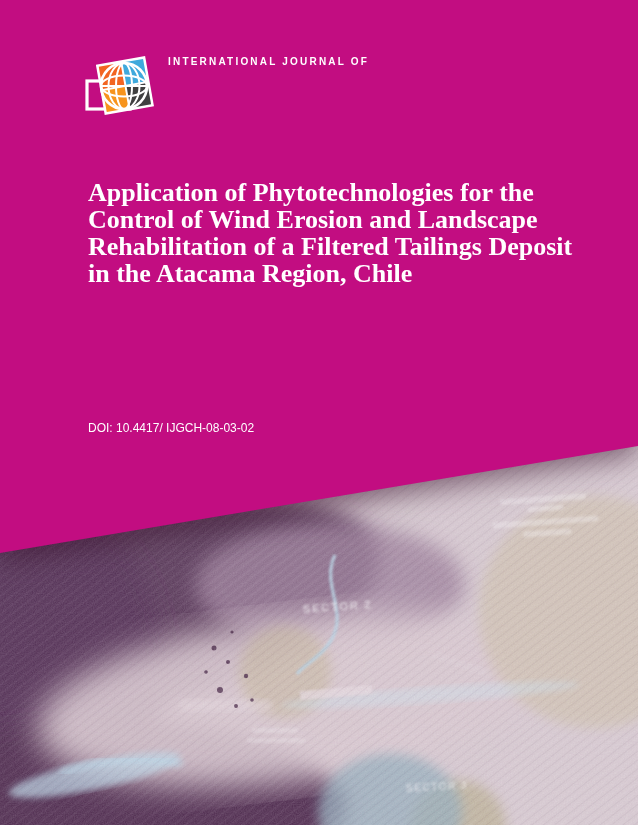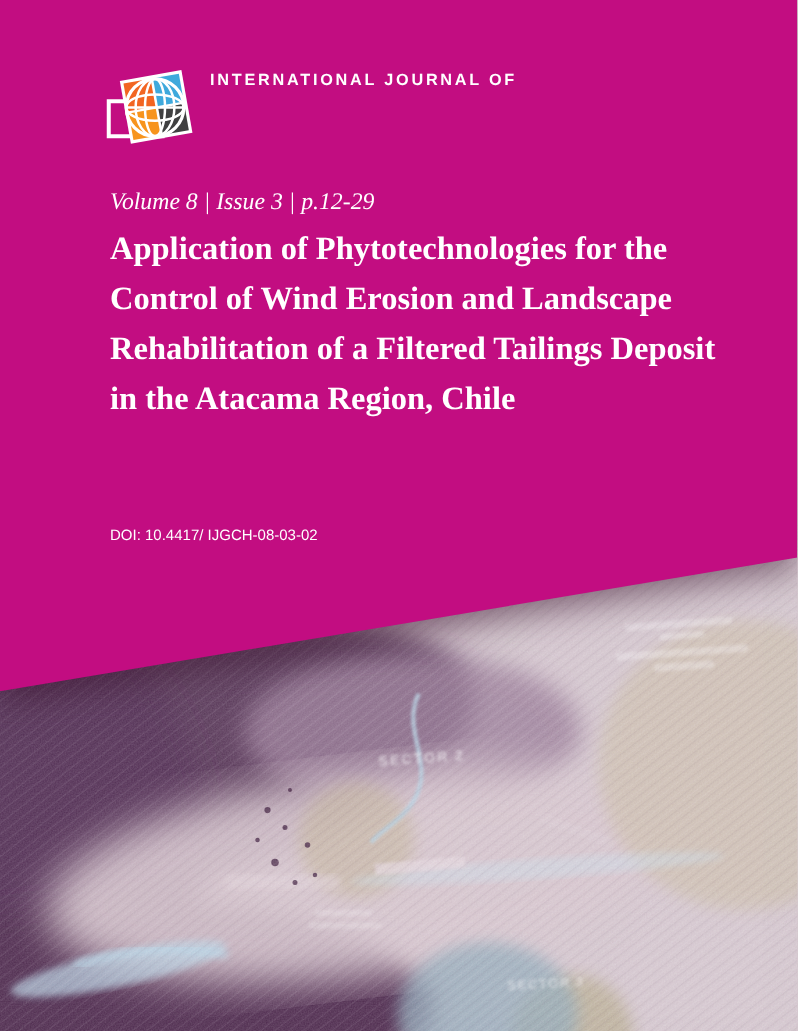--- a/index.html
+++ b/index.html
@@ -12,29 +12,29 @@
   .banner-wrap{position:absolute;left:0;top:0;width:638px;height:600px;
     filter:drop-shadow(0 9px 14px rgba(52,12,40,.55));}
   .banner{
     position:absolute;left:0;top:0;width:638px;height:600px;
     background:#c20d81;
     clip-path:polygon(0 0,638px 0,638px 446px,0 553px);
   }
   .logo-row{position:absolute;left:84px;top:50px;display:flex;align-items:flex-start;}
   .logo-mark{width:74px;height:74px;flex:0 0 auto;}
   .logo-text{margin-left:10px;padding-top:6px;color:#fff;}
-  .j-small{font-size:13px;font-weight:bold;letter-spacing:2.2px;margin:0 0 4px 0;white-space:nowrap;}
+  .j-small{font-size:10px;font-weight:bold;letter-spacing:2.2px;margin:0 0 4px 0;white-space:nowrap;}
   .j-big{font-size:20.5px;font-weight:bold;letter-spacing:.4px;line-height:21.5px;white-space:nowrap;}
   .issue-line{
     position:absolute;left:88px;top:151px;color:#fff;
     font-family:"Liberation Serif", serif;font-style:italic;font-size:19px;white-space:nowrap;
   }
   .article-title{
     position:absolute;left:88px;top:179px;width:508px;color:#fff;
-    font-family:"Liberation Serif", serif;font-weight:bold;font-size:26px;line-height:40px;
+    font-family:"Liberation Serif", serif;font-weight:bold;font-size:26px;line-height:27px;
   }
   .meta-block{position:absolute;left:88px;top:381px;color:#fff;font-size:12px;line-height:14.5px;}
   .meta-block div{white-space:nowrap;margin-top:40px;}
   text{font-family:"Liberation Sans", sans-serif;}
 </style>
 </head>
 <body>
 
 <svg class="photo" viewBox="0 0 638 825" aria-hidden="true">
   <defs>
@@ -152,21 +152,20 @@
           <ellipse cx="40" cy="36" rx="8" ry="23" stroke-width="2"></ellipse>
           <ellipse cx="40" cy="36" rx="23" ry="10.5" stroke-width="2"></ellipse>
           <line x1="17" y1="36" x2="63" y2="36" stroke-width="2"></line>
         </g>
       </svg>
       <div class="logo-text">
         <div class="j-small">INTERNATIONAL JOURNAL OF</div>
       </div>
     </div>
 
-    <div class="issue-line">Volume 8 | Issue 3 | p.12-29</div>
 
     <h1 class="article-title" style="margin:0;">Application of Phytotechnologies for the Control of Wind Erosion and Landscape Rehabilitation of a Filtered Tailings Deposit in the Atacama Region, Chile</h1>
 
     <div class="meta-block">
       <div>DOI: 10.4417/ IJGCH-08-03-02</div>
     </div>
 
   </div>
 </div>
 

